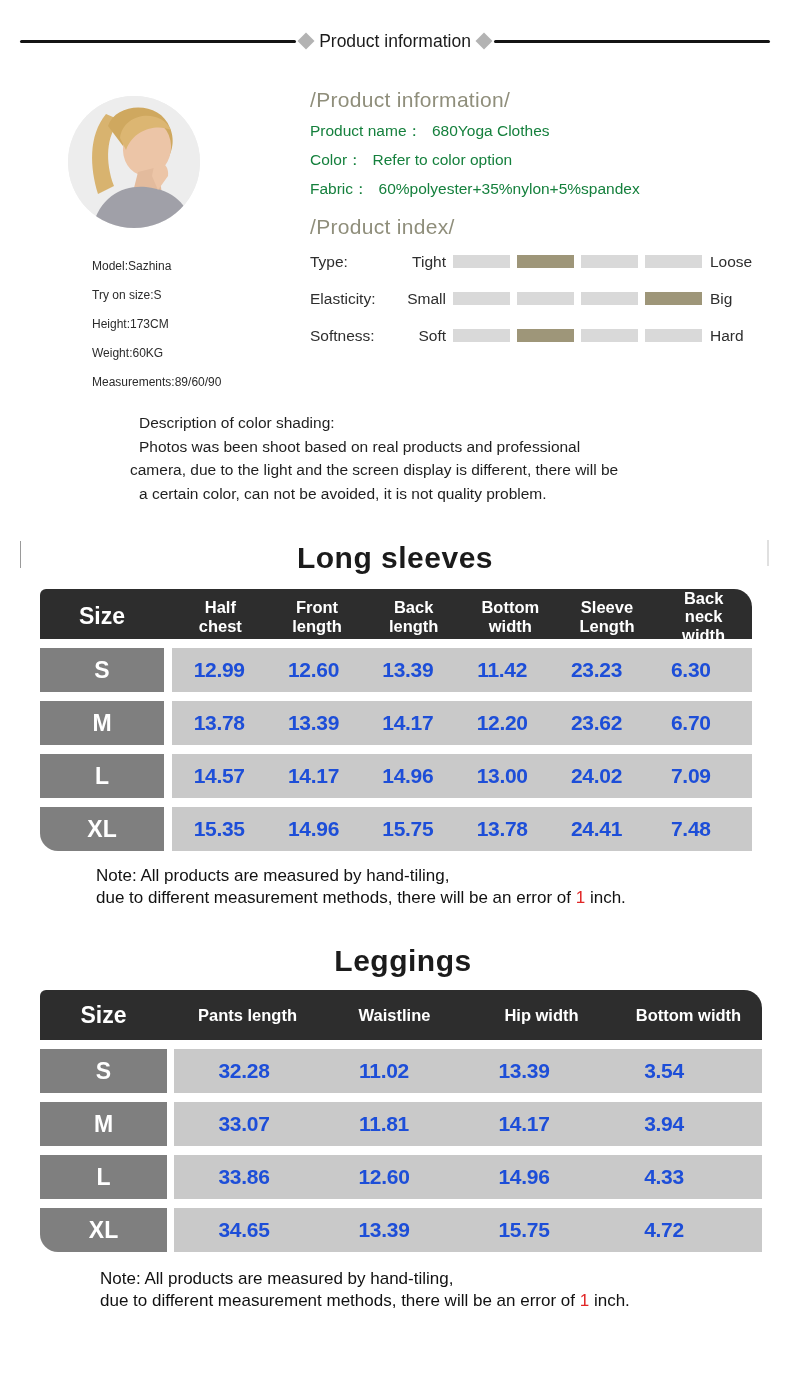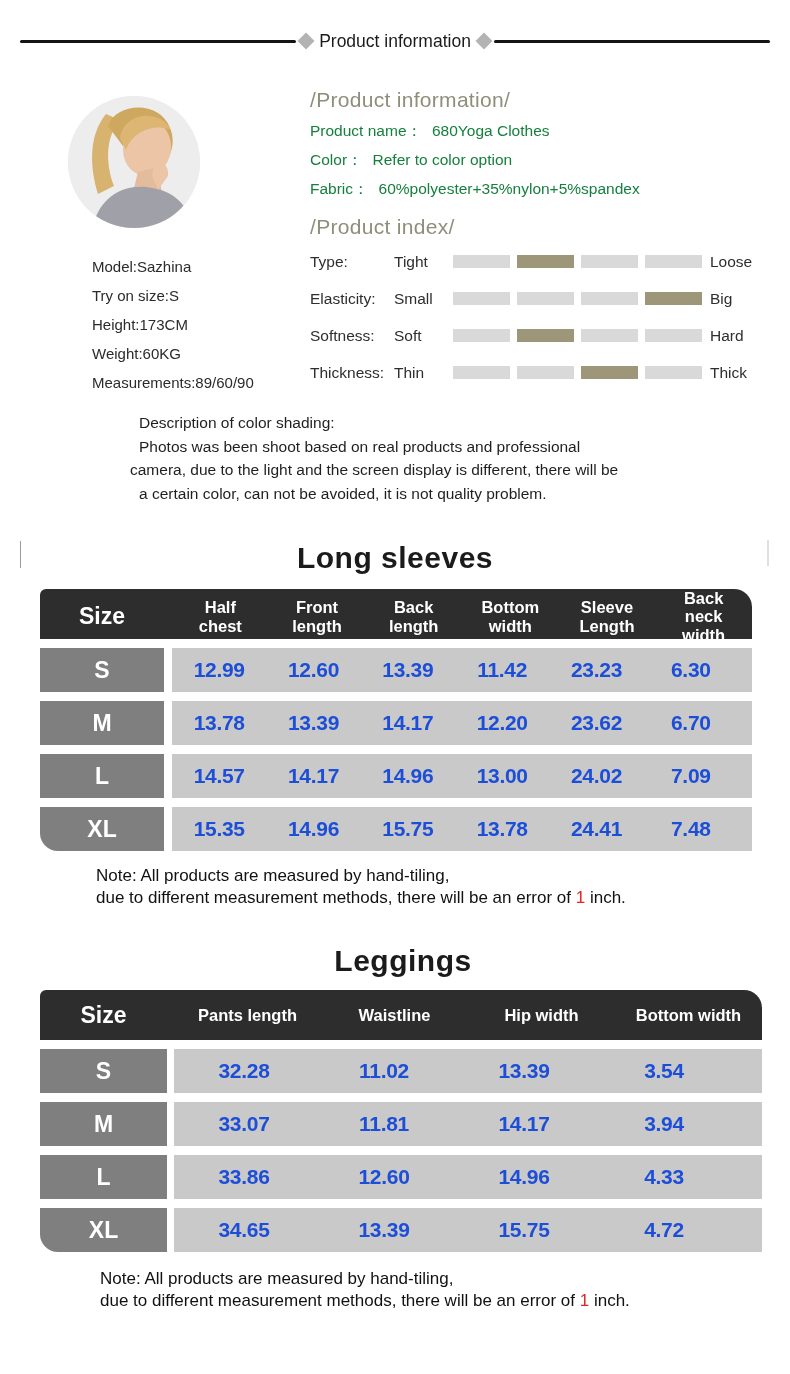--- a/index.html
+++ b/index.html
@@ -13,32 +13,32 @@
   .divider .line { flex: 1; height: 3px; background: #141414; border-radius: 2px; }
   .divider .title { font-size: 17.5px; color: #1b1b1b; margin: 0 3px; white-space: nowrap; }
   .diamond { width: 12px; height: 12px; background: #b3b3b3; transform: rotate(45deg); flex: none; margin: 0 4px; }
 
   
   .top { display: flex; margin-top: 36px; }
   .left-col { width: 272px; flex: none; }
   .photo-wrap { width: 132px; height: 132px; border-radius: 50%; overflow: hidden;
                 margin: 8px 0 0 68px; background: #ededed; }
   .photo-wrap svg { display: block; width: 100%; height: 100%; }
-  .model-info { margin: 24px 0 0 92px; font-size: 15px; color: #2b2b2b; }
+  .model-info { margin: 24px 0 0 92px; font-size: 12px; color: #2b2b2b; }
   .model-info div { line-height: 29px; }
 
   .right-col { flex: 1; padding-left: 38px; }
   .section-heading { font-size: 21px; color: #8f8e7b; letter-spacing: 0.3px; margin-bottom: 4px; }
   .pi-row { font-size: 15.5px; line-height: 29px; color: #15803d; }
   .pi-label { margin-right: 10px; }
 
   .index-heading { margin-top: 12px; }
   .index-row { display: flex; align-items: center; height: 37px; font-size: 15.5px; color: #2e2e2e; }
   .index-label { width: 84px; }
-  .index-min { width: 52px; text-align: left; margin-right: 7px; }
+  .index-min { width: 52px; text-align: right; margin-right: 7px; }
   .index-bar { display: flex; gap: 7px; width: 250px; margin-right: 7px; flex: none; }
   .index-bar span { width: 57px; height: 13px; background: #d9d9d9; }
   .index-bar span.active { background: #9e9679; }
 
   
   .shading { margin: 14px 0 0 139px; font-size: 15.5px; line-height: 23.5px; color: #1f1f1f; }
   .shading .l3 { margin-left: -9px; }
 
   
   .table-title { text-align: center; font-size: 30px; font-weight: bold; color: #1b1b1b;
@@ -155,31 +155,20 @@
         <span class="index-label">Softness:</span>
         <span class="index-min">Soft</span>
         <span class="index-bar">
             <span></span>
             <span class="active"></span>
             <span></span>
             <span></span>
           </span>
         <span class="index-max">Hard</span>
       </div>
-      <div class="index-row">
-        <span class="index-label">Thickness:</span>
-        <span class="index-min">Thin</span>
-        <span class="index-bar">
-            <span></span>
-            <span></span>
-            <span class="active"></span>
-            <span></span>
-          </span>
-        <span class="index-max">Thick</span>
-      </div>
     </div>
   </div>
 
   <div class="shading">
     <div>Description of color shading:</div>
     <div>Photos was been shoot based on real products and professional</div>
     <div class="l3">camera, due to the light and the screen display is different, there will be</div>
     <div>a certain color, can not be avoided, it is not quality problem.</div>
   </div>
 

